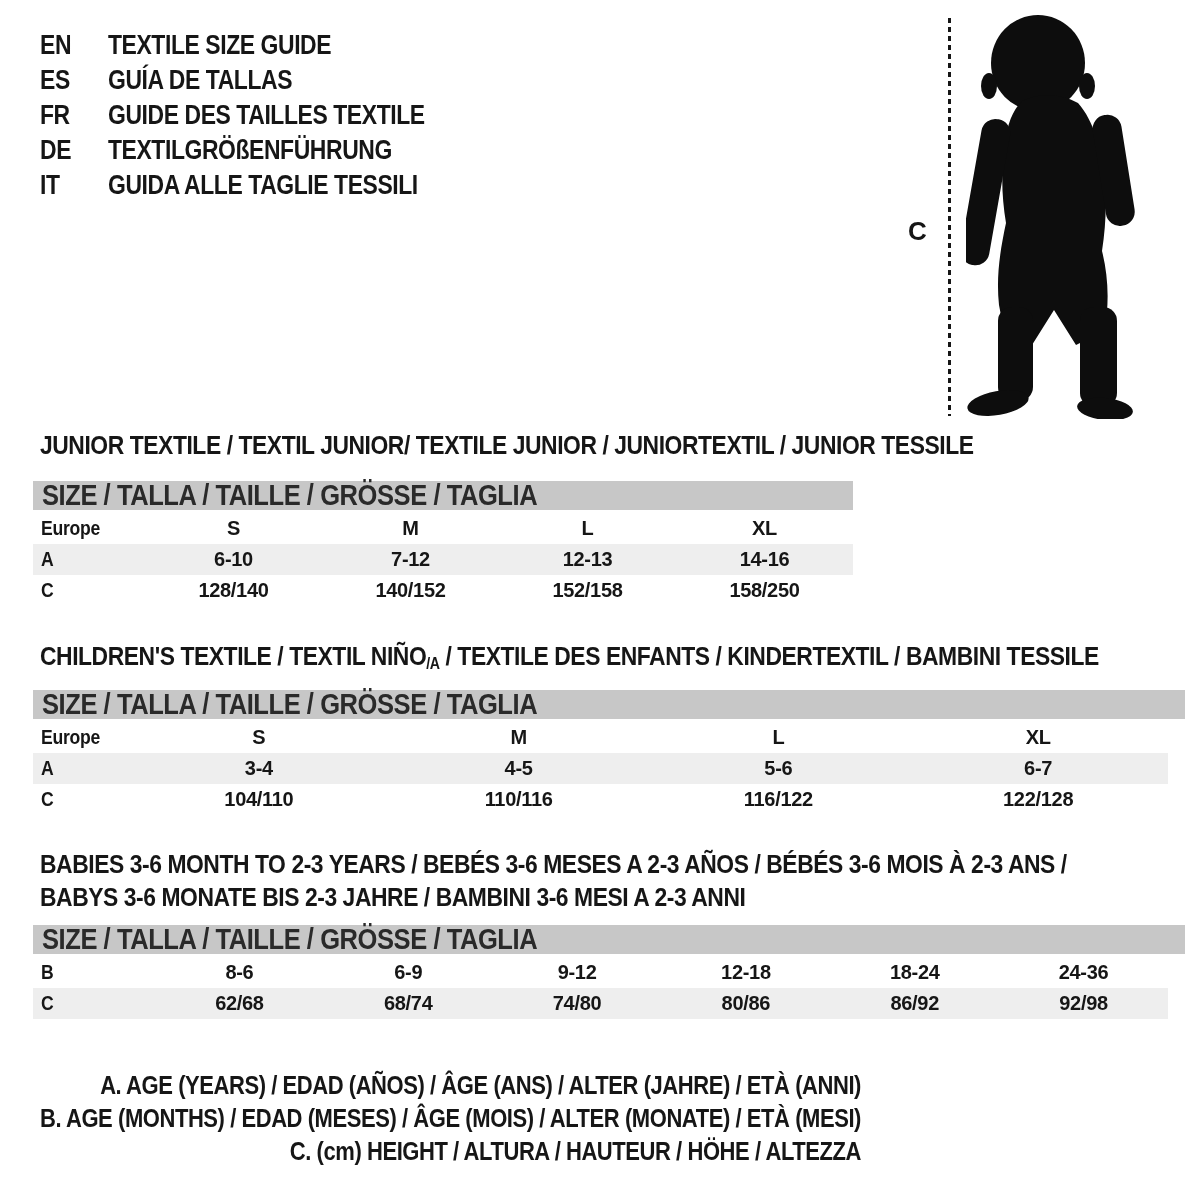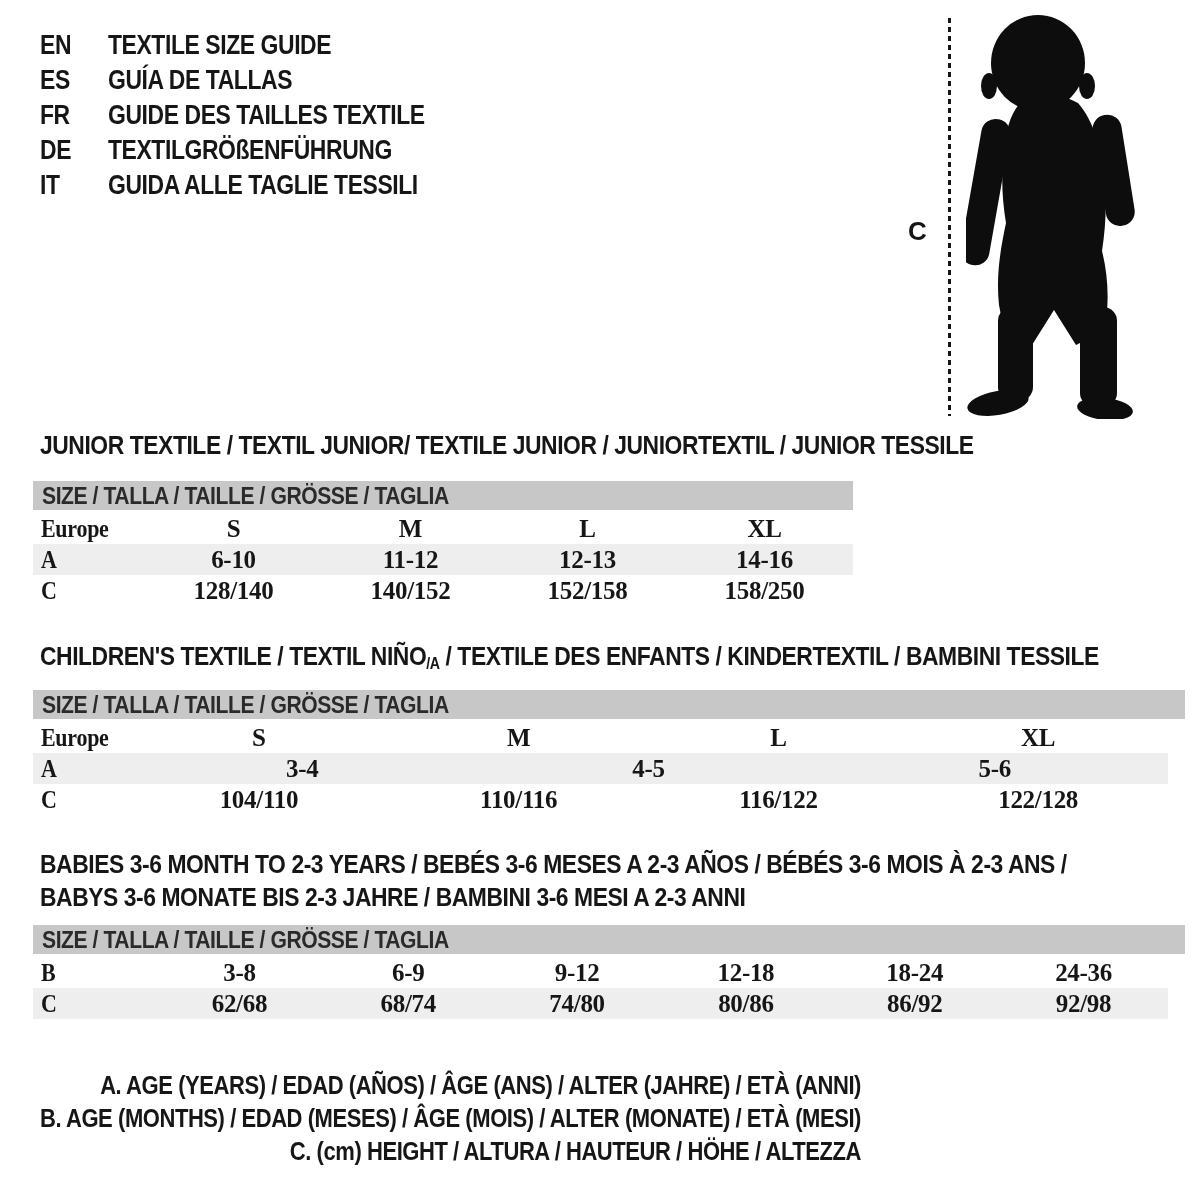--- a/index.html
+++ b/index.html
@@ -33,25 +33,25 @@
   .h-children { top:641px; }
   .h-babies-1 { top:849px; }
   .h-babies-2 { top:882px; }
 
   .size-table { position:absolute; left:33px; }
   .t-junior   { top:481px; width:820px; }
   .t-children { top:690px; width:1152px; }
   .t-babies   { top:925px; width:1152px; }
 
   .size-bar { background:#c7c7c7; height:29px; line-height:29px; padding-left:9px;
-              font-size:24px; letter-spacing:-0.5px; margin-bottom:3px; color:#2a2a2a; }
+              font-size:29px; letter-spacing:-0.5px; margin-bottom:3px; color:#2a2a2a; }
   .t-junior .size-bar { width:811px; }
   .t-children .size-bar, .t-babies .size-bar { width:1143px; }
 
-  .trow { display:flex; height:31px; line-height:31px; font-size:25px; letter-spacing:-0.3px;font-family:Liberation Serif, serif; }
+  .trow { display:flex; height:31px; line-height:31px; font-size:20px; letter-spacing:-0.3px; }
   .t-children .trow, .t-babies .trow { width:1135px; }
   .trow.shaded { background:#eeeeee; }
   .tlabel { padding-left:9px; transform:scaleX(0.88); transform-origin:0 50%; }
   .t-junior .tlabel { width:103px; }
   .t-children .tlabel { width:87px; }
   .t-babies .tlabel { width:113px; }
   .tcell { flex:1 1 0; text-align:center; }
 
   
   .legend { position:absolute; left:40px; top:1069px;text-align:right; }
@@ -114,21 +114,21 @@
     <div class="trow">
       <span class="tlabel">Europe</span>
       <span class="tcell">S</span>
       <span class="tcell">M</span>
       <span class="tcell">L</span>
       <span class="tcell">XL</span>
     </div>
     <div class="trow shaded">
       <span class="tlabel">A</span>
       <span class="tcell">6-10</span>
-      <span class="tcell">11-12</span>
+      <span class="tcell">7-12</span>
       <span class="tcell">12-13</span>
       <span class="tcell">14-16</span>
     </div>
     <div class="trow">
       <span class="tlabel">C</span>
       <span class="tcell">128/140</span>
       <span class="tcell">140/152</span>
       <span class="tcell">152/158</span>
       <span class="tcell">158/250</span>
     </div>
@@ -144,39 +144,40 @@
       <span class="tcell">S</span>
       <span class="tcell">M</span>
       <span class="tcell">L</span>
       <span class="tcell">XL</span>
     </div>
     <div class="trow shaded">
       <span class="tlabel">A</span>
       <span class="tcell">3-4</span>
       <span class="tcell">4-5</span>
       <span class="tcell">5-6</span>
+      <span class="tcell">6-7</span>
     </div>
     <div class="trow">
       <span class="tlabel">C</span>
       <span class="tcell">104/110</span>
       <span class="tcell">110/116</span>
       <span class="tcell">116/122</span>
       <span class="tcell">122/128</span>
     </div>
   </div>
 
   <h2 class="sec-heading h-babies-1">BABIES 3-6 MONTH TO 2-3 YEARS / BEBÉS 3-6 MESES A 2-3 AÑOS / BÉBÉS 3-6 MOIS À 2-3 ANS /</h2>
   <h2 class="sec-heading h-babies-2">BABYS 3-6 MONATE BIS 2-3 JAHRE / BAMBINI 3-6 MESI A 2-3 ANNI</h2>
   <div class="size-table t-babies">
     <div class="size-bar">
       <span class="cond">SIZE / TALLA / TAILLE / GRÖSSE / TAGLIA</span>
     </div>
     <div class="trow">
       <span class="tlabel">B</span>
-      <span class="tcell">3-8</span>
+      <span class="tcell">8-6</span>
       <span class="tcell">6-9</span>
       <span class="tcell">9-12</span>
       <span class="tcell">12-18</span>
       <span class="tcell">18-24</span>
       <span class="tcell">24-36</span>
     </div>
     <div class="trow shaded">
       <span class="tlabel">C</span>
       <span class="tcell">62/68</span>
       <span class="tcell">68/74</span>

